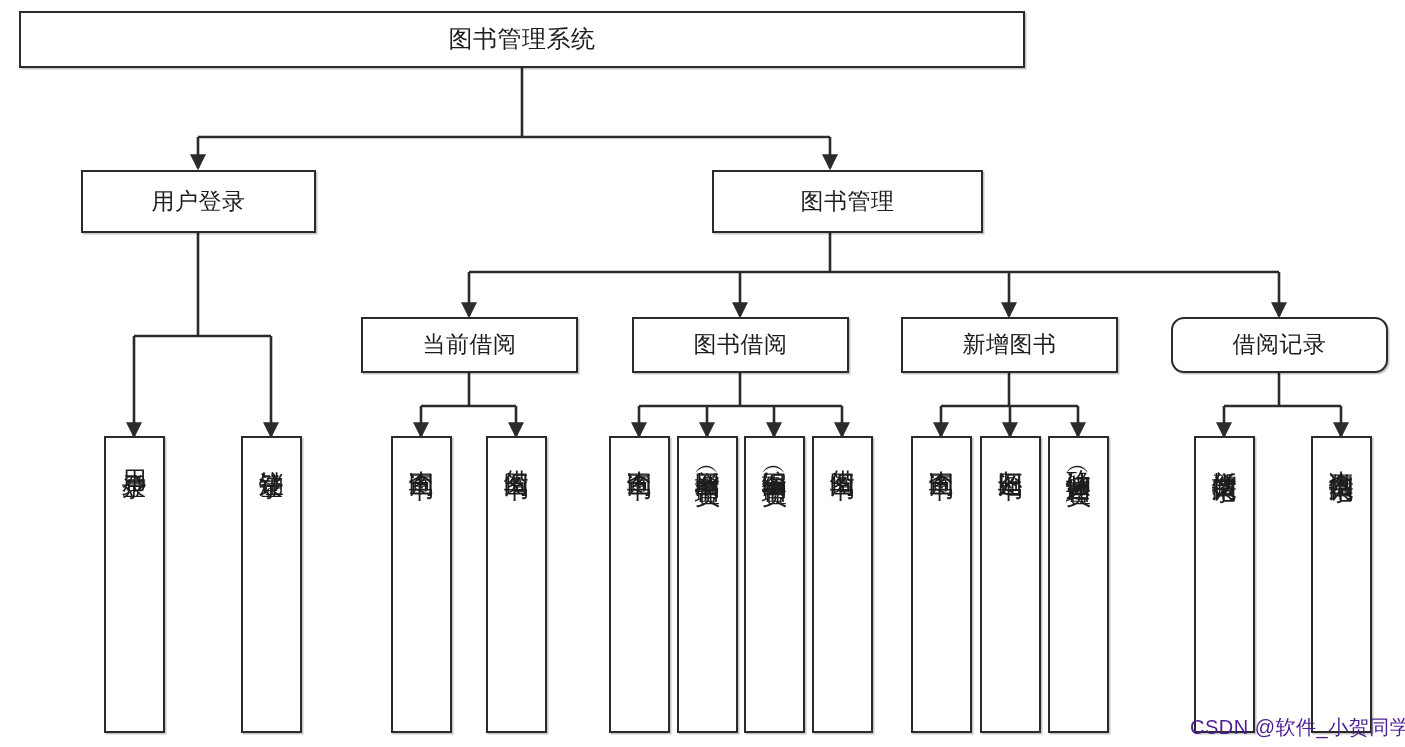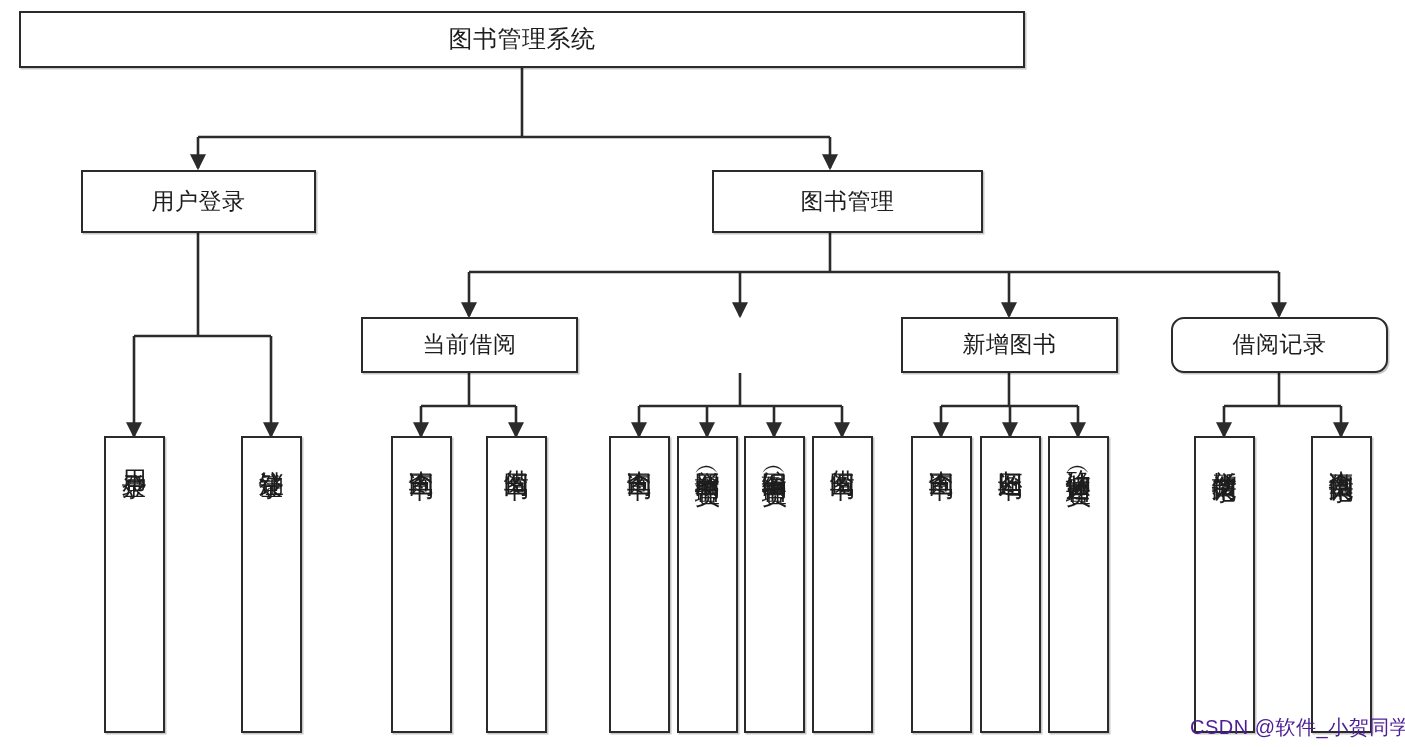--- a/index.html
+++ b/index.html
@@ -138,20 +138,23 @@
   <div class="node horiz" style="left:81px; top:170px; width:235px; height:63px;">
     <span class="node-label">用户登录</span>
   </div>
   <div class="node horiz" style="left:712px; top:170px; width:271px; height:63px;">
     <span class="node-label">图书管理</span>
   </div>
 
   <div class="node horiz" style="left:361px; top:317px; width:217px; height:56px;">
     <span class="node-label">当前借阅</span>
   </div>
+  <div class="node horiz" style="left:632px; top:317px; width:217px; height:56px;">
+    <span class="node-label">图书借阅</span>
+  </div>
   <div class="node horiz" style="left:901px; top:317px; width:217px; height:56px;">
     <span class="node-label">新增图书</span>
   </div>
   <div class="node horiz" style="left:1171px; top:317px; width:217px; height:56px;border-radius:13px;">
     <span class="node-label">借阅记录</span>
   </div>
 
   <div class="node vert" style="left:104px; top:436px; width:61px; height:297px;">
     <span class="node-label">用户登录</span>
   </div>

